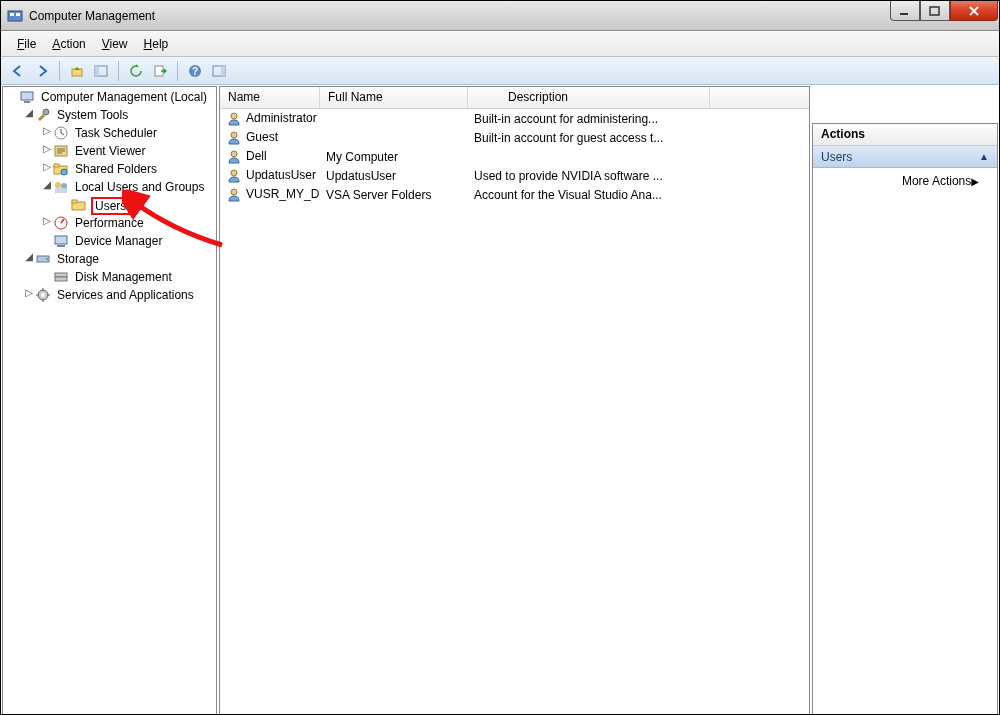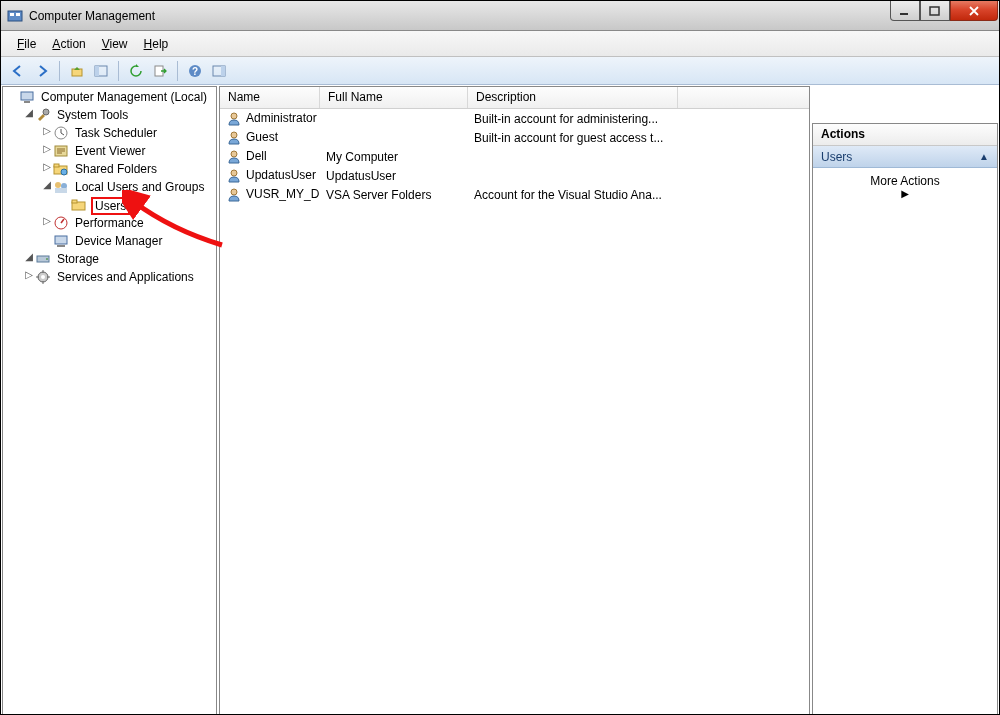--- a/index.html
+++ b/index.html
@@ -44,33 +44,33 @@
 .indent-1 { padding-left: 4px; }
 .indent-2 { padding-left: 20px; }
 .indent-3 { padding-left: 38px; }
 .indent-4 { padding-left: 56px; }
 
 
 .list-header { display: flex; height: 22px; border-bottom: 1px solid #d0d0d0; background: linear-gradient(to bottom,#fdfdfd,#f0f0f0); }
 .list-header .col { padding: 3px 8px; border-right: 1px solid #d8d8d8; font-size: 12px; color: #000; cursor: pointer; }
 .col-name { width: 100px; }
 .col-fullname { width: 148px; }
-.col-desc { width: 210px; }
+.col-desc { width: 210px; margin-left: 32px; }
 .list-body { }
 .list-row { display: flex; height: 19px; align-items: center; cursor: pointer; }
 .list-row .cell { padding: 0 6px; overflow: hidden; text-overflow: ellipsis; white-space: nowrap; }
 .list-row .cell.name { width: 100px; display: flex; align-items: flex-start; }
 .list-row .cell.name .usr-icon { width: 16px; height: 16px; margin-right: 4px; display:inline-flex; }
 .list-row .cell.fullname { width: 148px; }
 .list-row .cell.desc { width: 210px; }
 
 
 .actions-header { height: 22px; background: linear-gradient(to bottom,#fdfdfd,#ececec); border-bottom: 1px solid #c8c8c8; padding: 3px 8px; font-weight: bold; }
 .actions-section { height: 22px; background: linear-gradient(to bottom,#dfeaf7,#bfd3ea); border-bottom: 1px solid #9fb9d6; padding: 3px 8px; display: flex; justify-content: space-between; align-items: center; font-size: 12px; color: #1a3e6e; }
-.actions-item { padding: 6px 18px; cursor: pointer; display: flex; justify-content: center; align-items: center; flex-direction: column; }
+.actions-item { padding: 6px 18px; cursor: pointer; display: flex; justify-content: flex-end; align-items: center; }
 .tri { font-size: 10px; }
 
 
 .annotation-arrow { position: absolute; left: 122px; top: 190px; pointer-events: none; }
 
 
 .folder-svg rect { fill: #f6d67a; stroke: #b59331; }
 </style>
 </head>
 <body>
@@ -261,20 +261,30 @@
       <div class="tree-row indent-2">
         <span class="tree-toggle">◢</span>
         <span class="tree-icon">
             <svg viewBox="0 0 16 16" width="16" height="16">
               <rect x="2" y="5" width="12" height="6" fill="#b8c8d8" stroke="#5a7a9a"></rect>
               <circle cx="12" cy="8" r="1" fill="#5a9a5a"></circle>
             </svg>
           </span>
         <span class="tree-label">Storage</span>
       </div>
+      <div class="tree-row indent-3">
+        <span class="tree-spacer"></span>
+        <span class="tree-icon">
+            <svg viewBox="0 0 16 16" width="16" height="16">
+              <rect x="2" y="4" width="12" height="4" fill="#ccc" stroke="#777"></rect>
+              <rect x="2" y="8" width="12" height="4" fill="#ccc" stroke="#777"></rect>
+            </svg>
+          </span>
+        <span class="tree-label">Disk Management</span>
+      </div>
       <div class="tree-row indent-2">
         <span class="tree-toggle">▷</span>
         <span class="tree-icon">
             <svg viewBox="0 0 16 16" width="16" height="16">
               <circle cx="8" cy="8" r="5" fill="#ccc" stroke="#666"></circle>
               <circle cx="8" cy="8" r="2" fill="#fff"></circle>
               <path d="M8 1 v3 M8 12 v3 M1 8 h3 M12 8 h3" stroke="#666"></path>
             </svg>
           </span>
         <span class="tree-label">Services and Applications</span>
@@ -332,20 +342,21 @@
     <div class="cell name">
             <span class="usr-icon">
               <svg viewBox="0 0 16 16" width="16" height="16">
                 <circle cx="8" cy="5" r="3" fill="#e8c898" stroke="#a07838"></circle>
                 <path d="M3 14 Q3 9 8 9 Q13 9 13 14 Z" fill="#7aa8d8" stroke="#3a6898"></path>
               </svg>
             </span>
             <span>UpdatusUser</span>
           </div>
     <div class="cell fullname">UpdatusUser</div>
+    <div class="cell desc">Used to provide NVIDIA software ...</div>
         </div>
         <div class="list-row">
     <div class="cell name">
             <span class="usr-icon">
               <svg viewBox="0 0 16 16" width="16" height="16">
                 <circle cx="8" cy="5" r="3" fill="#e8c898" stroke="#a07838"></circle>
                 <path d="M3 14 Q3 9 8 9 Q13 9 13 14 Z" fill="#7aa8d8" stroke="#3a6898"></path>
               </svg>
             </span>
             <span>VUSR_MY_D...</span>

